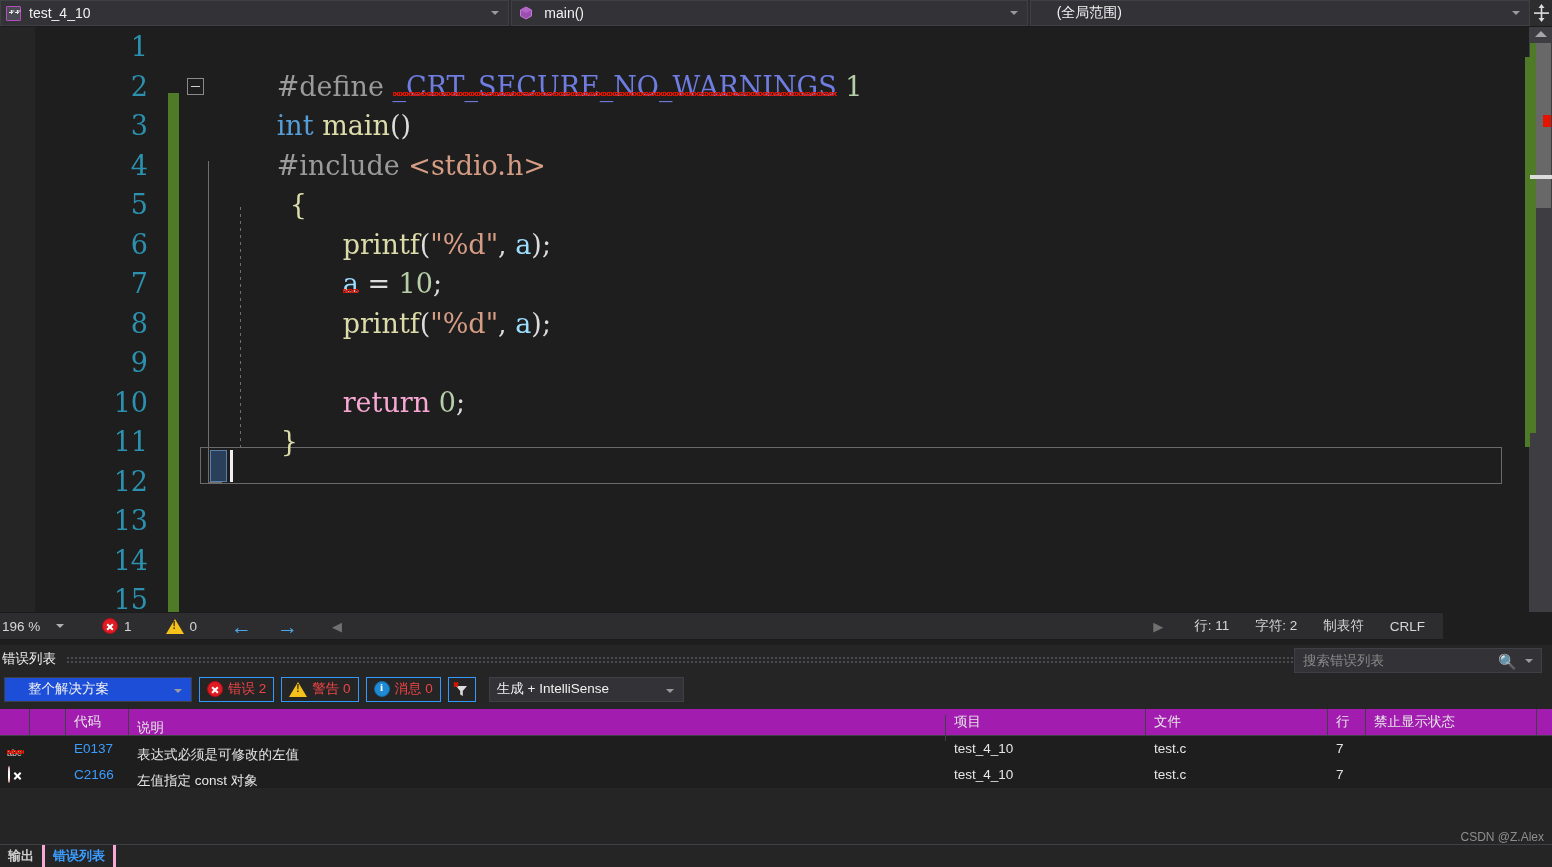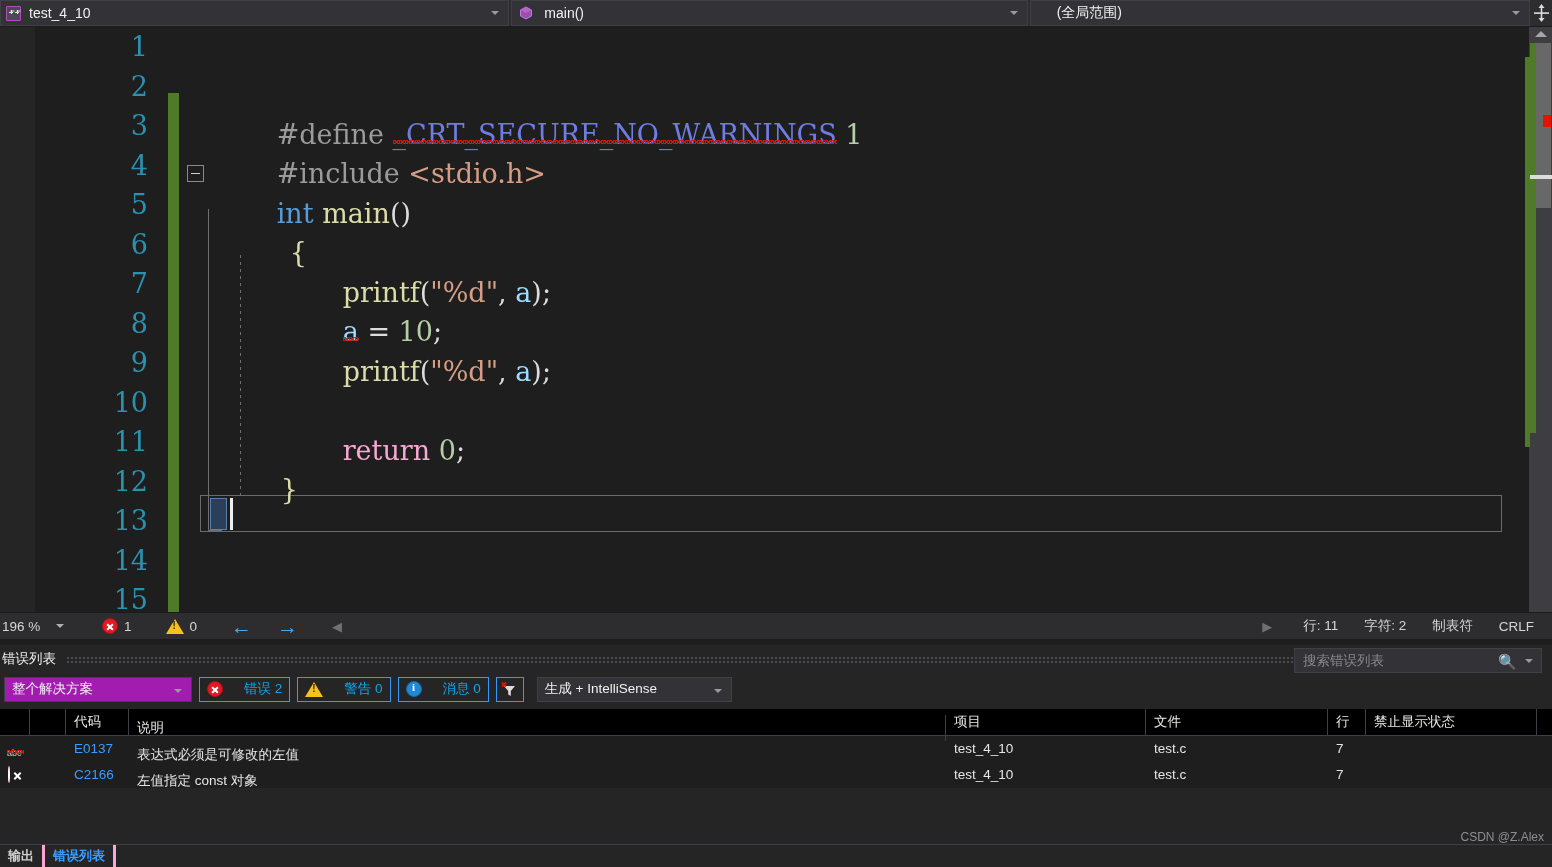--- a/index.html
+++ b/index.html
@@ -97,21 +97,21 @@
     width: 135px; height: 585px;
     background: #1e1e1e;
   }
   .changebar {
     position: absolute; left: 168px; top: 66px;
     width: 11px; height: 559px;
     background: #4f7a28;
   }
   .code-area {
     position: absolute; left: 179px; top: 0;
-    width: 1350px; height: 585px; margin-top: 48px;
+    width: 1350px; height: 585px;
   }
 
   .line {
     position: relative;
     height: 39.5px;
     line-height: 39.5px;
     white-space: pre;
     font-family: "DejaVu Serif", "Liberation Serif", serif;
     font-size: 27px;
   }
@@ -252,21 +252,21 @@
   .sb-edge-green {
     position: absolute; right: 22px; top: 30px;
     width: 5px; height: 390px;
     background: #4f7a28;
   }
 
   
   .statusbar {
     position: absolute;
     top: 612px; left: 0;
-    width: 1552px; height: 28px;
+    width: 1443px; height: 28px;
     background: #2d2d30;
     border-top: 1px solid #1b1b1c;
     border-bottom: 1px solid #1b1b1c;
     box-sizing: border-box;
     display: flex; align-items: center;
     font-size: 13.5px;
     color: #d6d6d6;
   }
   .zoom-box {
     width: 72px; height: 26px;
@@ -340,44 +340,44 @@
 
   .panel-toolbar {
     height: 32px;
     display: flex; align-items: center;
     gap: 7px;
     padding-left: 4px;
     background: #252526;
   }
   .scope-combo {
     width: 188px; height: 25px;
-    background: #a21caf;
+    background: #1d4ed8;
     border: 1px solid #3f3f46;
     box-sizing: border-box;
     display: flex; align-items: center;
     position: relative;
     font-size: 13.5px;
-    padding-left: 7px;
+    padding-left: 23px;
   }
   .scope-combo .arrow {
     position: absolute; right: 9px; top: 11px;
     width: 0; height: 0;
     border-left: 4px solid transparent;
     border-right: 4px solid transparent;
     border-top: 4px solid #9a9a9c;
   }
   .tgl {
     height: 25px;
-    display: flex; align-items: center; gap: 21px;
+    display: flex; align-items: center; gap: 5px;
     padding: 0 7px;
     border: 1px solid #3399ff;
     background: #252526;
     box-sizing: border-box;
     font-size: 13.5px;
-    color: #0ea5e9;
+    color: #ef4444;
   }
   .info-circle {
     width: 16px; height: 16px; border-radius: 50%;
     background: #1f8ad2; position: relative;
     border: 1px solid #1569a8; box-sizing: border-box;
   }
   .info-circle::after {
     content: "i"; position: absolute; left: 5.5px; top: -1px;
     color: #fff; font-size: 11px; font-weight: bold;
     font-family: "Liberation Serif", serif;
@@ -427,21 +427,21 @@
     width: 0; height: 0;
     border-left: 4px solid transparent;
     border-right: 4px solid transparent;
     border-top: 4px solid #9a9a9c;
   }
 
   
   .grid { margin-top: 4px; background: #1e1e1e; }
   .grid-head {
     display: flex; height: 26px;
-    background: #000000;
+    background: #a21caf;
     border-bottom: 1px solid #3f3f46;
     font-size: 13.5px;
     color: #e6e6e6;
     align-items: center;
   }
   .grid-head > div {
     border-right: 1px solid #3f3f46;
     height: 26px; line-height: 26px;
     padding-left: 8px;
     box-sizing: border-box;
@@ -618,29 +618,29 @@
 
   <div class="code-area">
 
     <div class="line">
       <span class="code-text">
         <span class="k-pre">#define</span><span class="k-punct"> </span><span class="k-macro squiggle">_CRT_SECURE_NO_WARNINGS</span><span class="k-punct"> </span><span class="k-num">1</span>
       </span>
     </div>
 
     <div class="line">
-      <span class="code-text">
-        <span class="k-pre">#include</span><span class="k-punct"> </span><span class="k-inc">&lt;stdio.h&gt;</span>
-      </span>
-    </div>
-
-    <div class="line">
       <span class="collapse-box"></span>
       <span class="code-text" style="left:29px;">
         <span class="k-key">int</span><span class="k-punct"> </span><span class="k-fn">main</span><span class="k-paren">()</span>
+      </span>
+    </div>
+
+    <div class="line">
+      <span class="code-text">
+        <span class="k-pre">#include</span><span class="k-punct"> </span><span class="k-inc">&lt;stdio.h&gt;</span>
       </span>
     </div>
 
     <div class="line">
       <span class="code-text" style="left:42px;">
         <span class="k-brace">{</span>
       </span>
     </div>
 
 

